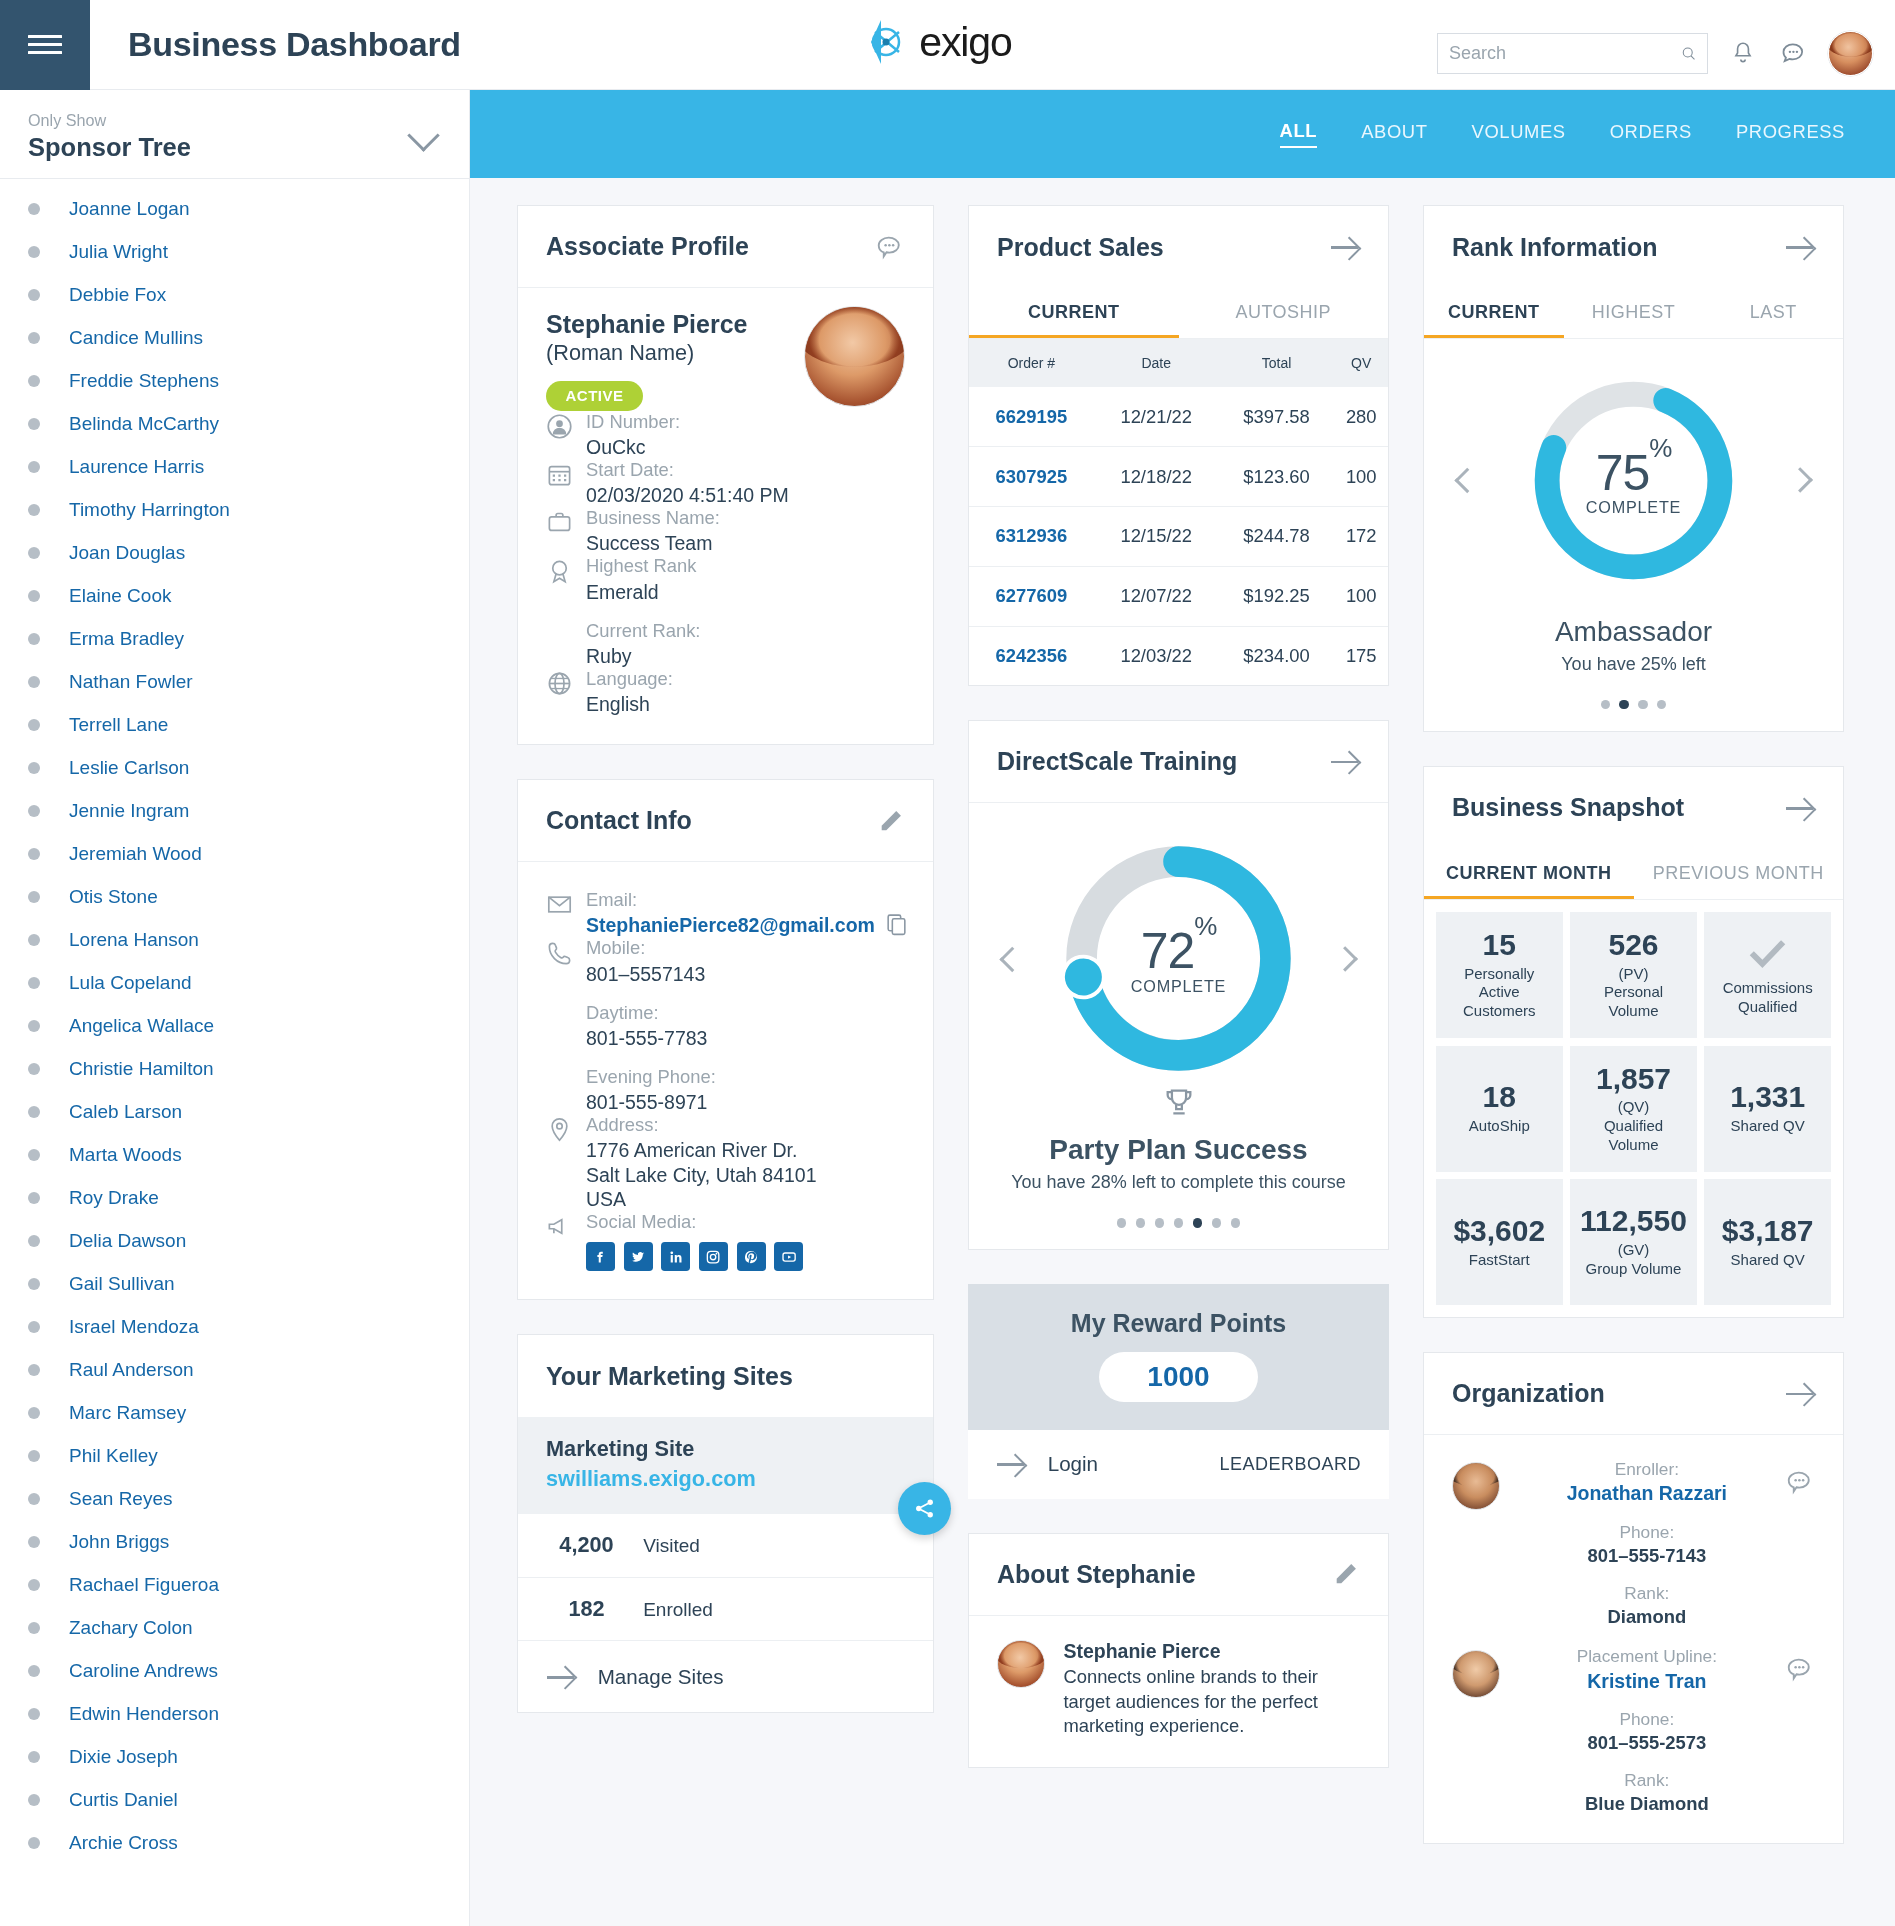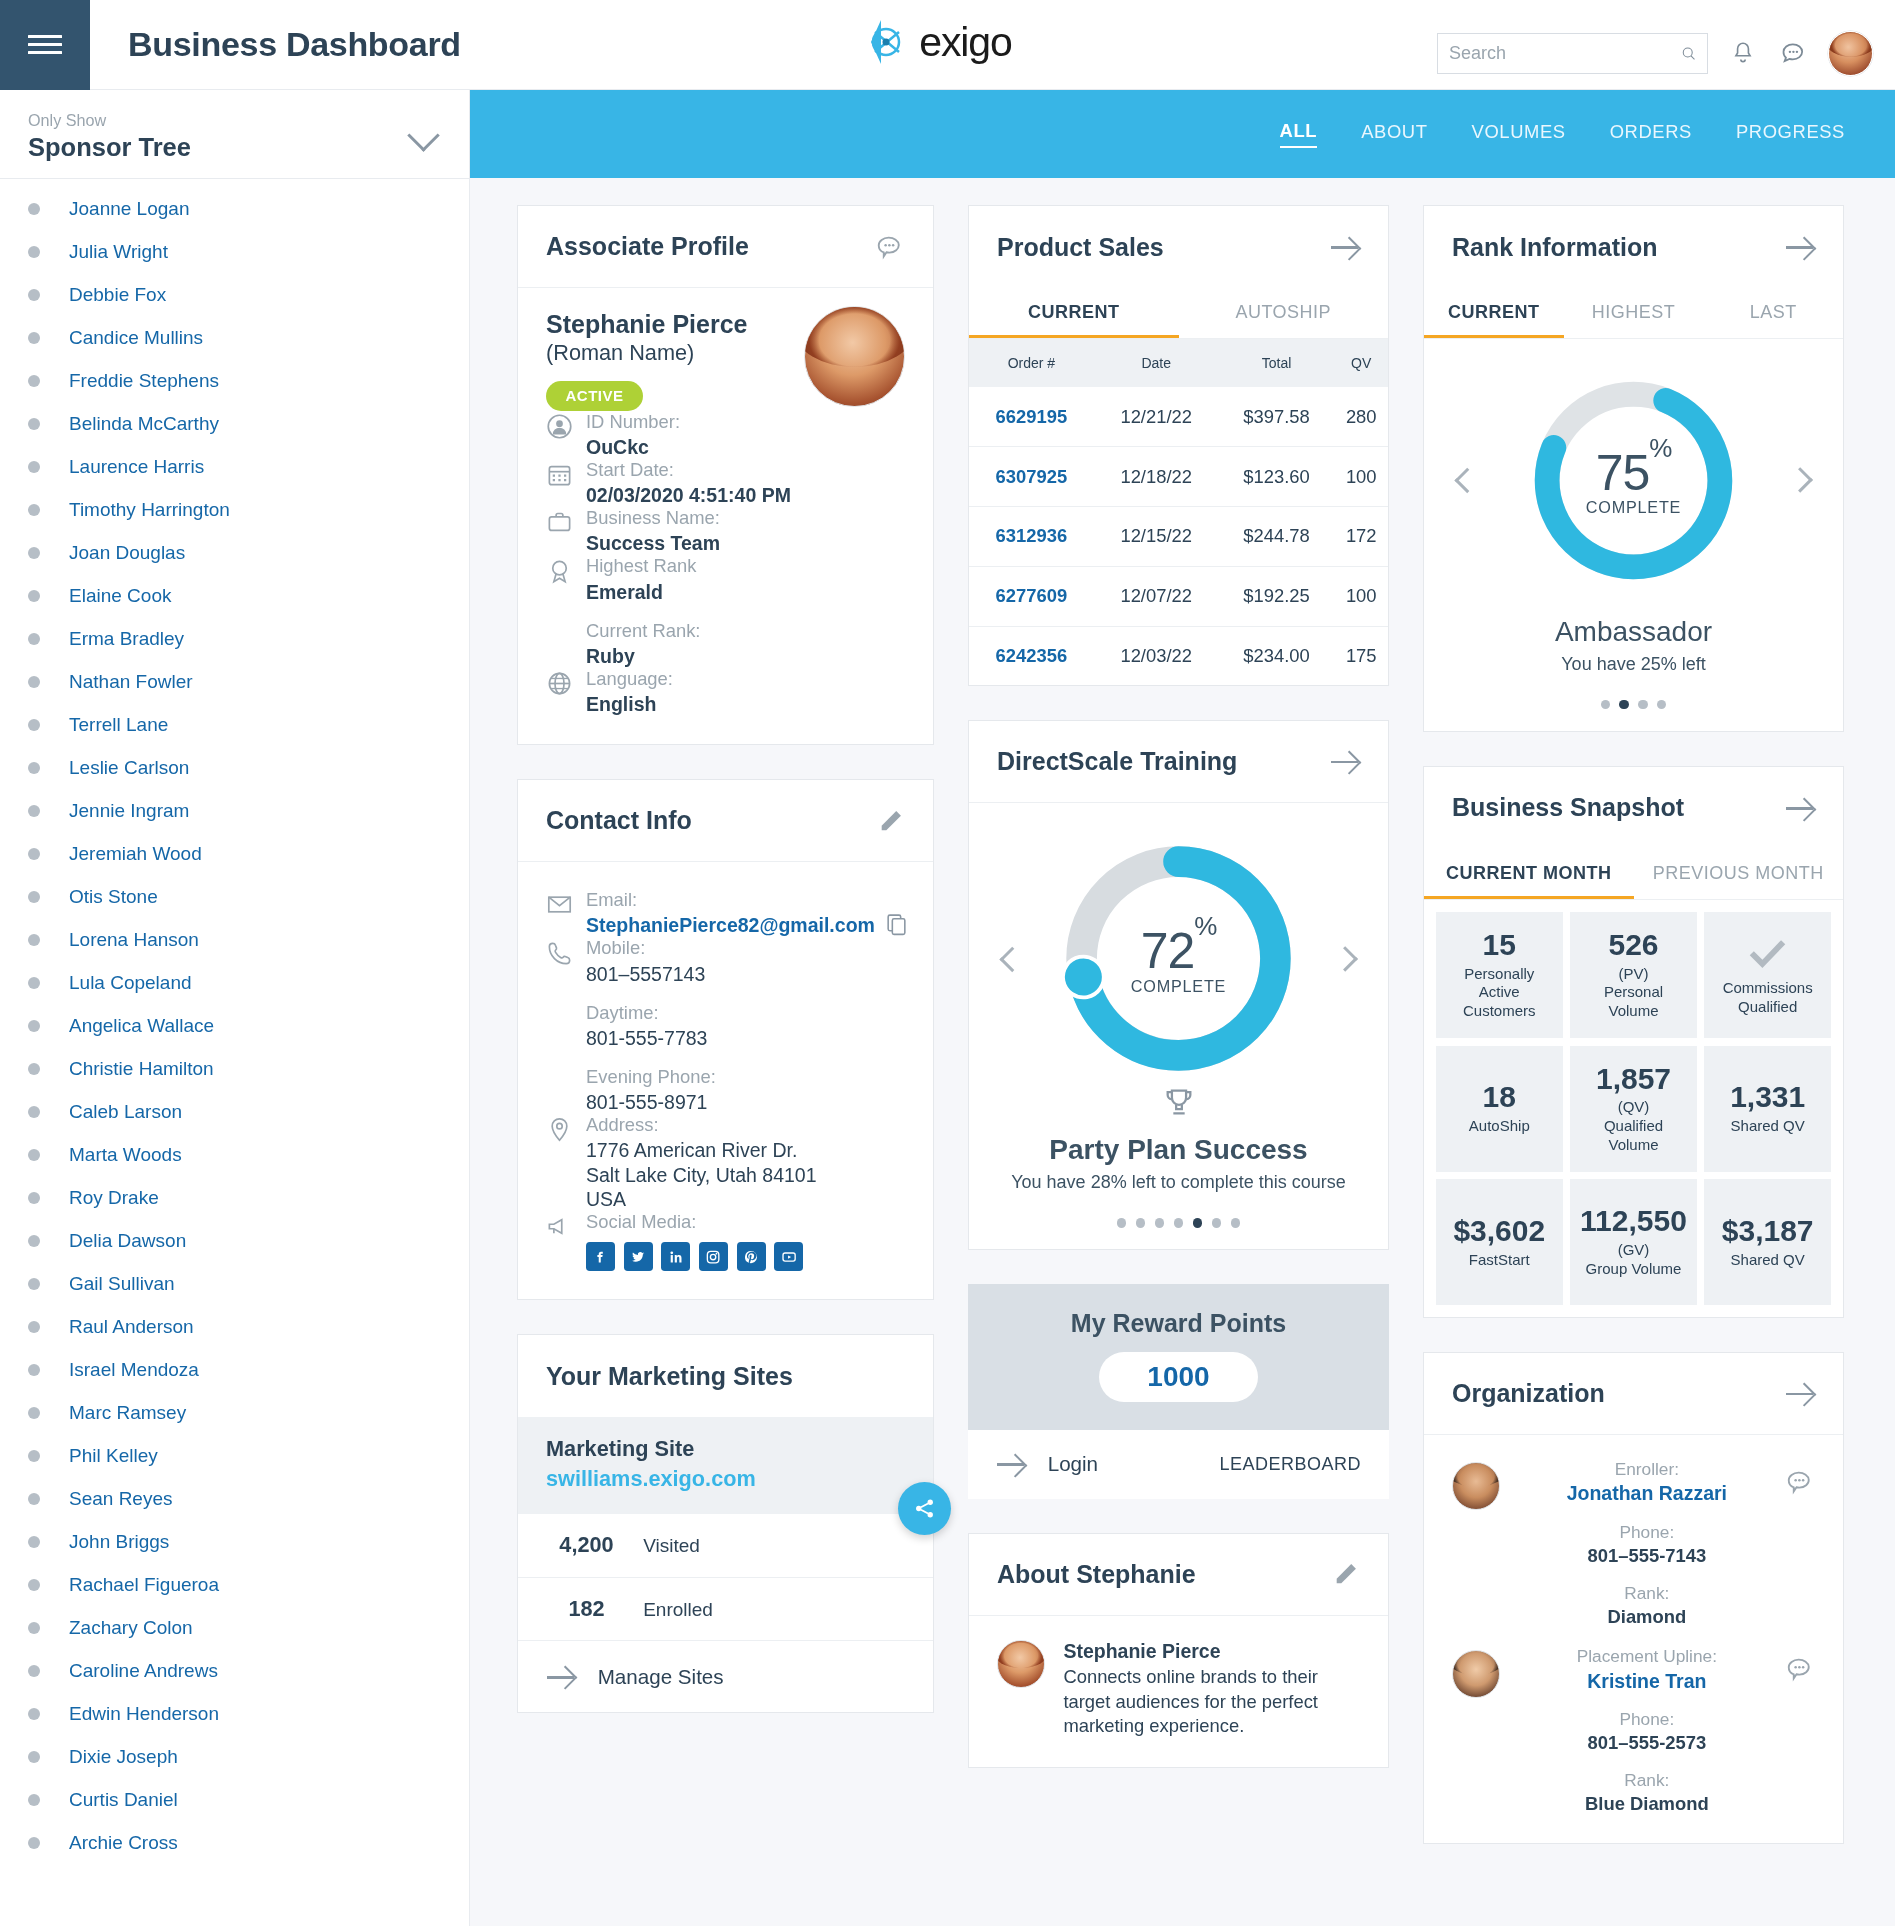--- a/index.html
+++ b/index.html
@@ -127,21 +127,21 @@
   }
   .ap-photo::after {
     content: ""; position: absolute; left: -10%; top: -12%; width: 120%; height: 72%;
     background: radial-gradient(ellipse at 50% 62%, rgba(255,255,255,0) 42%, #923e20 54%, #5d2a17 100%);
     border-radius: 50%;
   }
   .field-row { display: flex; }
   .field-icon { width: 40px; flex-shrink: 0; padding-top: 2.2px; }
   .field-body { flex: 1; }
   .field-label { font-size: 18.4px; color: #9aa5ae; }
-  .field-value { font-size: 19.5px; color: #2d4356; font-weight: 700; margin-top: 3.2px; }
+  .field-value { font-size: 19.5px; color: #2d4356; font-weight: 400; margin-top: 3.2px; }
   .field-row.sub { margin-top: 16.2px; }
   .field-row.sub .field-icon { visibility: hidden; }
 
   
   .ci-body { padding: 21.7px 28px 28px 28px; }
   .ci-email { font-size: 19.5px; color: #1567a8; font-weight: 700; margin-top: 3.2px; }
   .copy-icon { width: 25px; height: 25px; flex-shrink: 0; cursor: pointer; margin-left: 8.7px; }
   .social-row { display: flex; gap: 8.7px; margin-top: 9.7px; }
   .social {
     width: 29px; height: 29px; background: #1567a8; border-radius: 3.8px; cursor: pointer;
@@ -419,25 +419,25 @@
       <div class="tree-item">
         <span class="tree-dot"></span>
         <span class="tree-label">Delia Dawson</span>
       </div>
       <div class="tree-item">
         <span class="tree-dot"></span>
         <span class="tree-label">Gail Sullivan</span>
       </div>
       <div class="tree-item">
         <span class="tree-dot"></span>
+        <span class="tree-label">Israel Mendoza</span>
+      </div>
+      <div class="tree-item">
+        <span class="tree-dot"></span>
         <span class="tree-label">Raul Anderson</span>
-      </div>
-      <div class="tree-item">
-        <span class="tree-dot"></span>
-        <span class="tree-label">Israel Mendoza</span>
       </div>
       <div class="tree-item">
         <span class="tree-dot"></span>
         <span class="tree-label">Marc Ramsey</span>
       </div>
       <div class="tree-item">
         <span class="tree-dot"></span>
         <span class="tree-label">Phil Kelley</span>
       </div>
       <div class="tree-item">

